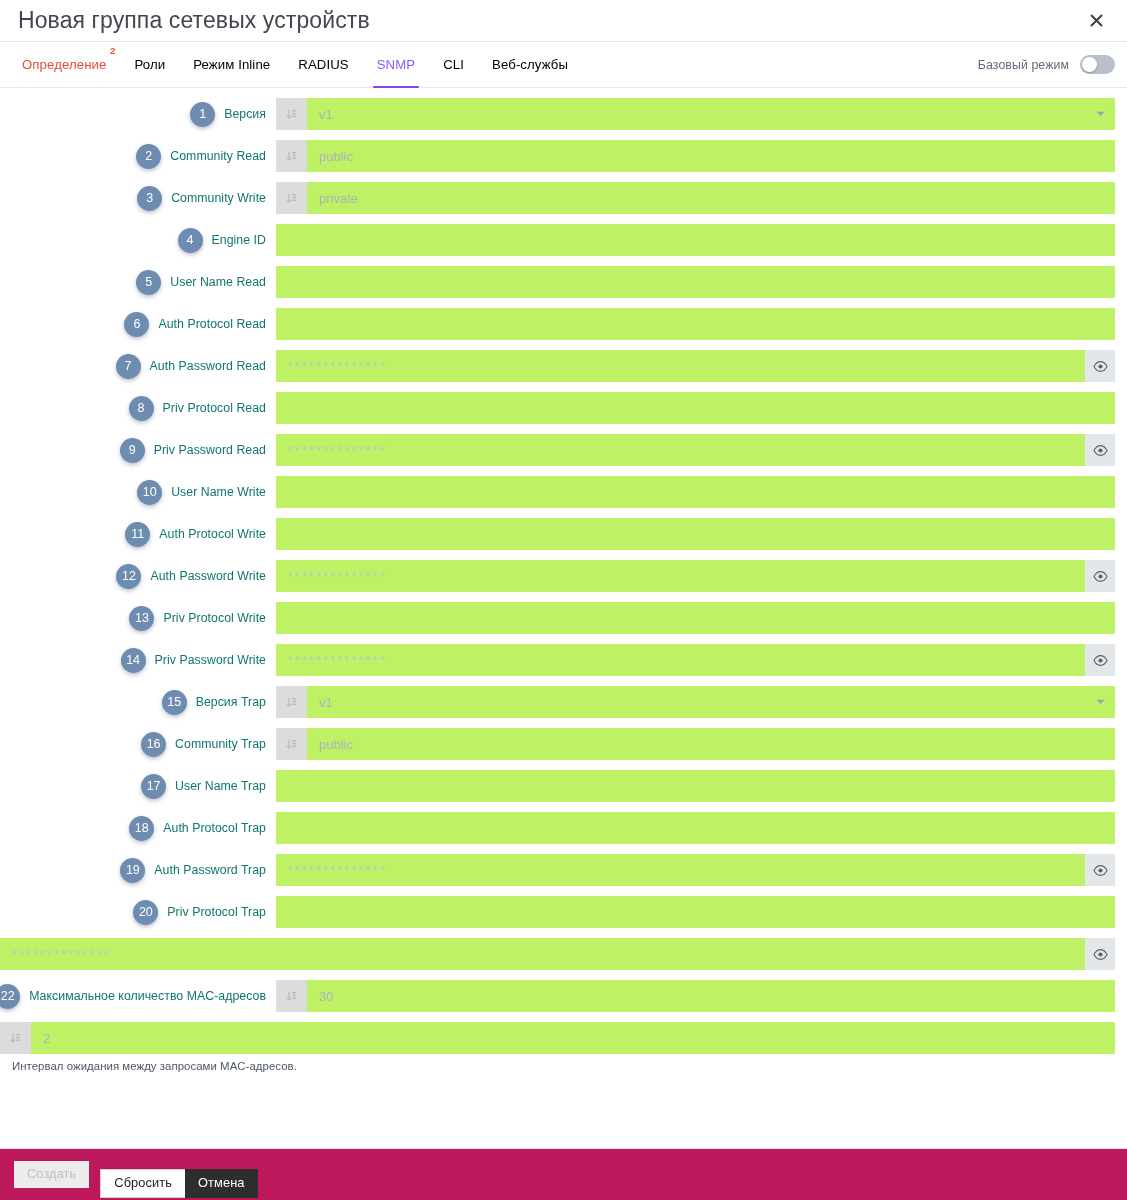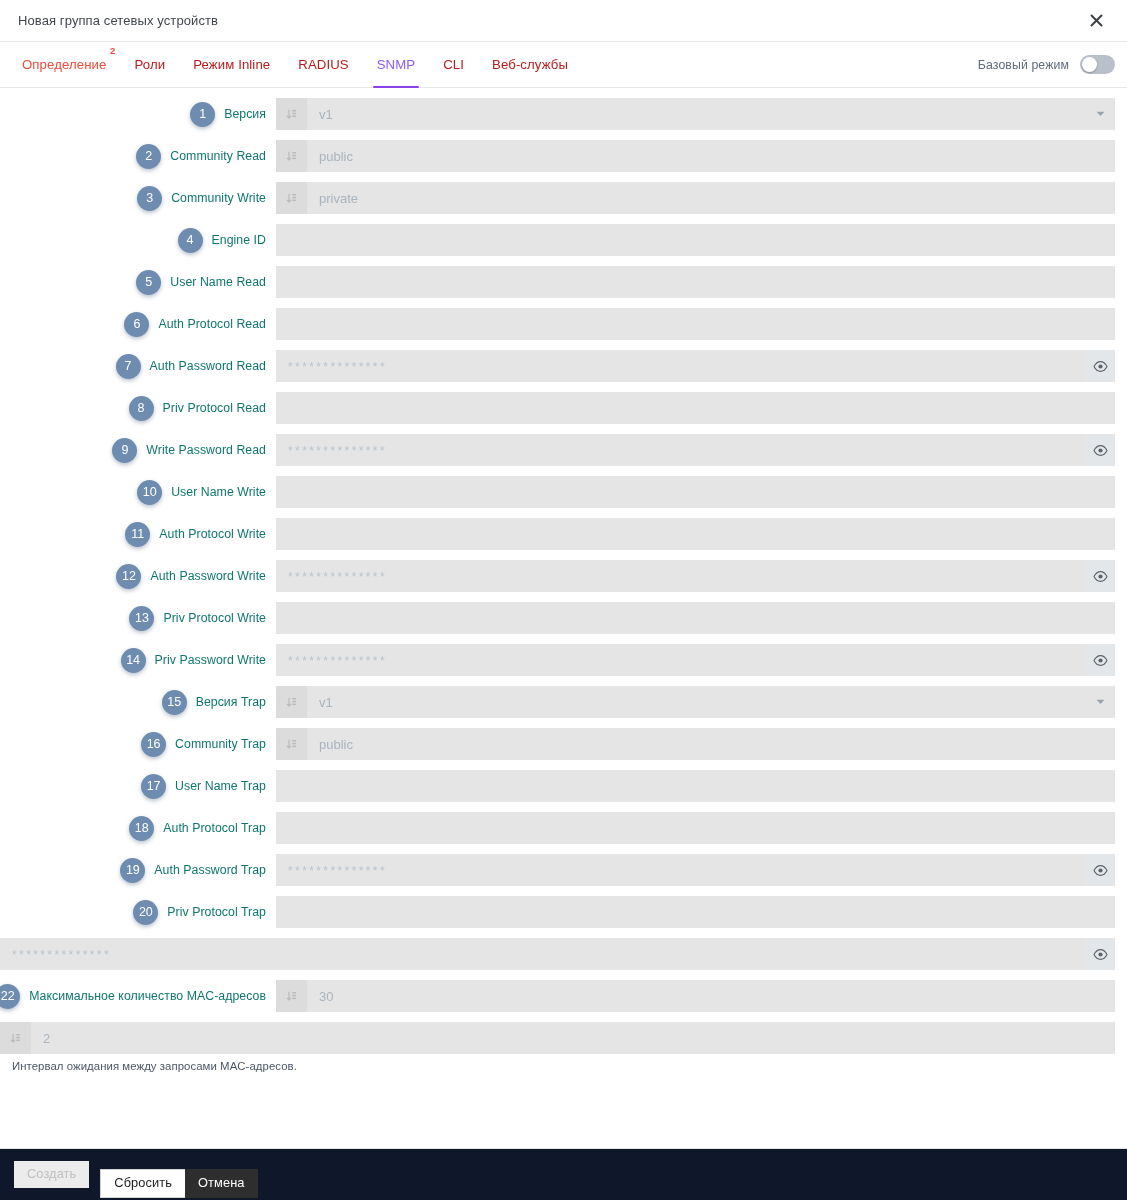--- a/index.html
+++ b/index.html
@@ -21,21 +21,21 @@
   
   .titlebar {
     height: 41px;
     display: flex;
     align-items: center;
     padding: 0 16px 0 18px;
     background: #ffffff;
     flex: 0 0 auto;
   }
   .titlebar .title {
-    font-size: 13px;
+    font-size: 23px;
     font-weight: 400;
     color: #41464f;
     letter-spacing: .1px;
     flex: 1 1 auto;
     line-height: 1;
   }
   .close-btn {
     width: 30px; height: 30px;
     display: flex; align-items: center; justify-content: center;
     cursor: pointer;
@@ -60,21 +60,21 @@
     align-items: stretch;
     padding-left: 8px;
   }
   .tab {
     position: relative;
     display: flex;
     align-items: center;
     justify-content: center;
     padding: 0 14px;
     font-size: 13.2px;
-    color: #b91c1c;
+    color: #000000;
     cursor: pointer;
     white-space: nowrap;
     letter-spacing: .1px;
   }
   .tab.is-error { color: #ea4b3c; }
   .tab.is-active { color: #8b5cf6; }
   .tab.is-active::after {
     content: "";
     position: absolute;
     left: 10px; right: 10px; bottom: -1px;
@@ -160,21 +160,21 @@
     white-space: nowrap;
     letter-spacing: .05px;
   }
   .row .input-cell {
     flex: 1 1 auto;
     min-width: 0;
   }
   .input-wrap {
     position: relative;
     height: 32px;
-    background: #e5e5e5;
+    background: #bef264;
     display: flex;
     align-items: stretch;
     overflow: hidden;
   }
   .prefix-box {
     width: 31px;
     flex: 0 0 31px;
     background: #dcdcdc;
     display: flex;
     align-items: center;
@@ -222,21 +222,21 @@
   }
 
   
   .footer {
     flex: 0 0 auto;
     border-top: 1px solid #e3e5e8;
     height: 52px;
     display: flex;
     align-items: center;
     padding-left: 14px;
-    background: #0f172a;
+    background: #be185d;
   }
   .btn {
     height: 27px;
     font-family: "Liberation Sans", sans-serif;
     font-size: 12.8px;
     border: 0;
     padding: 0 13px;
     cursor: pointer;
     line-height: 1;
     letter-spacing: .1px;
@@ -427,21 +427,21 @@
         </div>
         <div class="input-cell">
           <div class="input-wrap">
             <input class="inp" type="text" placeholder="" style="">
           </div>
         </div>
       </div>
       <div class="row">
         <div class="label-cell">
           <span class="step-badge">9</span>
-          <span class="field-label">Write Password Read</span>
+          <span class="field-label">Priv Password Read</span>
         </div>
         <div class="input-cell">
           <div class="input-wrap">
             <input class="inp pw" type="text" placeholder="**************" style="">
             <div class="eye-box">
               <svg width="15" height="11" viewBox="0 0 15 11" aria-hidden="true">
                 <path d="M1 5.5 C3 1.6 6 0.6 7.5 0.6 C9 0.6 12 1.6 14 5.5 C12 9.4 9 10.4 7.5 10.4 C6 10.4 3 9.4 1 5.5 Z" fill="none" stroke="#5c636b" stroke-width="1.1"></path>
                 <circle cx="7.5" cy="5.5" r="2.1" fill="#5c636b"></circle>
               </svg>
             </div>

